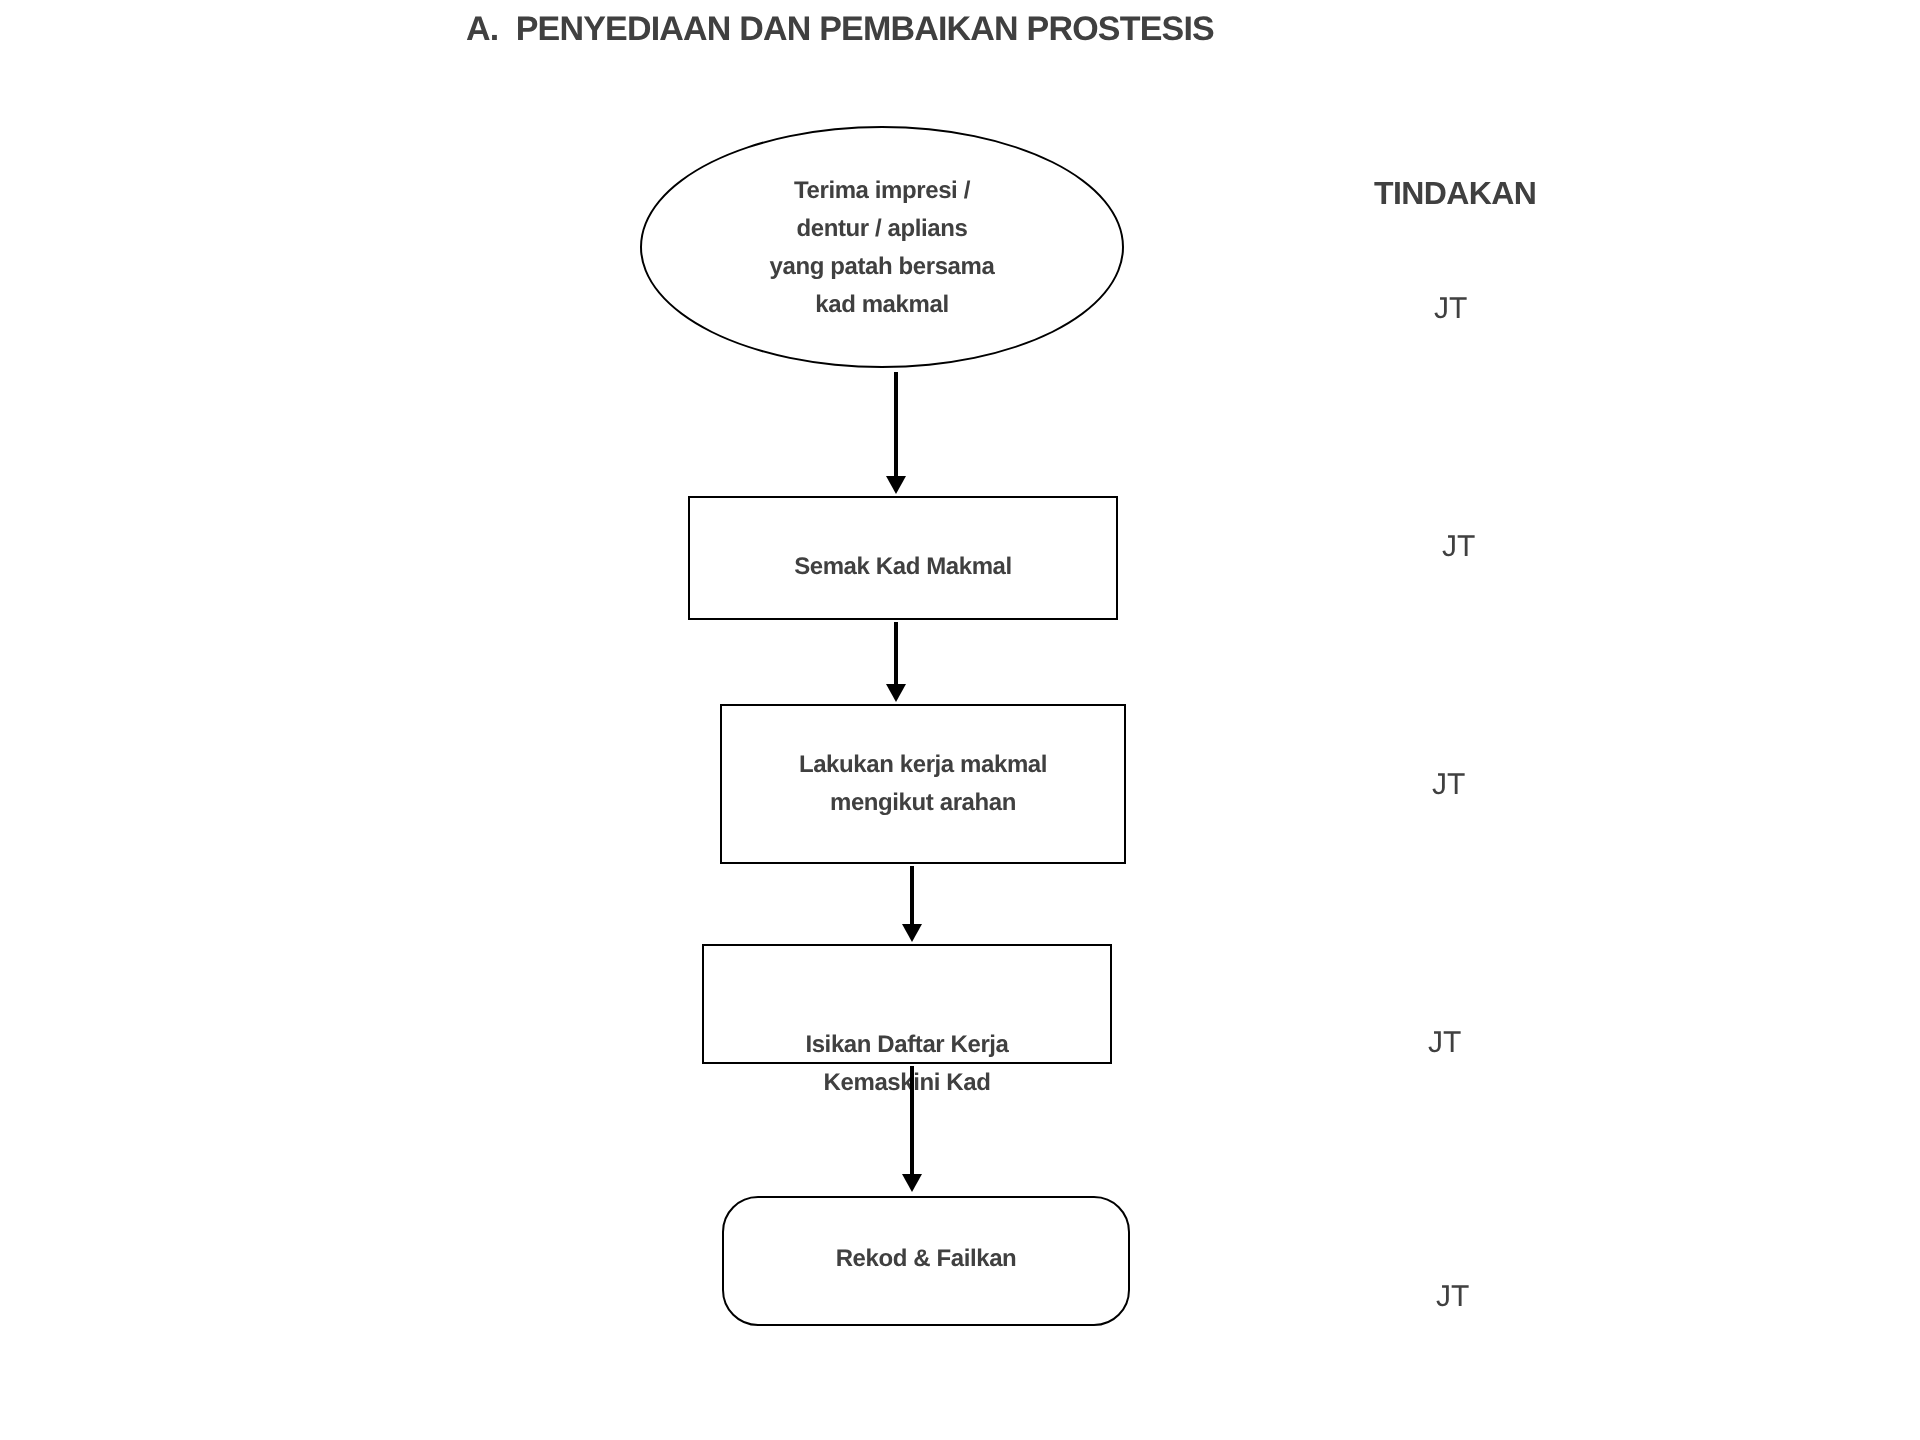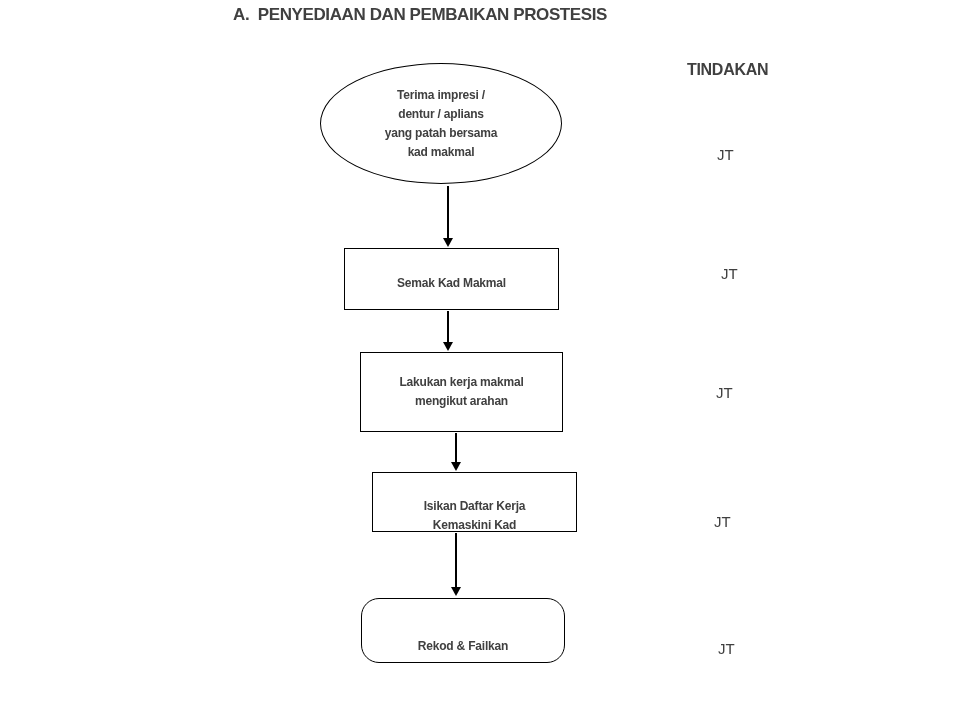--- a/index.html
+++ b/index.html
@@ -17,21 +17,21 @@
     left: 233px;
     top: 5px;
     font-size: 17px;
     font-weight: 700;
     letter-spacing: -0.4px;
     white-space: pre-wrap;
   }
   .col-header {
     position: absolute;
     left: 687px;
-    top: 61px;
+    top: 89px;
     font-size: 16px;
     font-weight: 700;
     letter-spacing: -0.3px;
   }
   .node {
     position: absolute;
     border: 1.5px solid #000000;
     background: #ffffff;
     box-sizing: border-box;
     text-align: center;
@@ -42,22 +42,22 @@
     white-space: pre-line;
   }
   .flex-center { display: flex; align-items: center; justify-content: center; }
   .node-ellipse {
     left: 320px; top: 63px; width: 242px; height: 121px;
     border-radius: 50%;
     border-width: 1.2px;
   }
   .node-semak   { left: 344px; top: 248px; width: 215px; height: 62px; padding-top: 6px; }
   .node-lakukan { left: 360px; top: 352px; width: 203px; height: 80px; }
-  .node-isikan  { left: 372px; top: 472px; width: 205px; height: 60px; padding-top: 5px; }
-  .node-rekod   { left: 361px; top: 598px; width: 204px; height: 65px; border-radius: 18px; padding-top: 19px; }
+  .node-isikan  { left: 351px; top: 472px; width: 205px; height: 60px; padding-top: 21px; }
+  .node-rekod   { left: 361px; top: 598px; width: 204px; height: 65px; border-radius: 18px; padding-top: 2px; }
   .arrow {
     position: absolute;
     width: 12px;
     display: flex;
     flex-direction: column;
     align-items: center;
   }
   .arrow .shaft { width: 1.5px; flex: 1; background: #000000; }
   .arrow .head {
     width: 0; height: 0;

